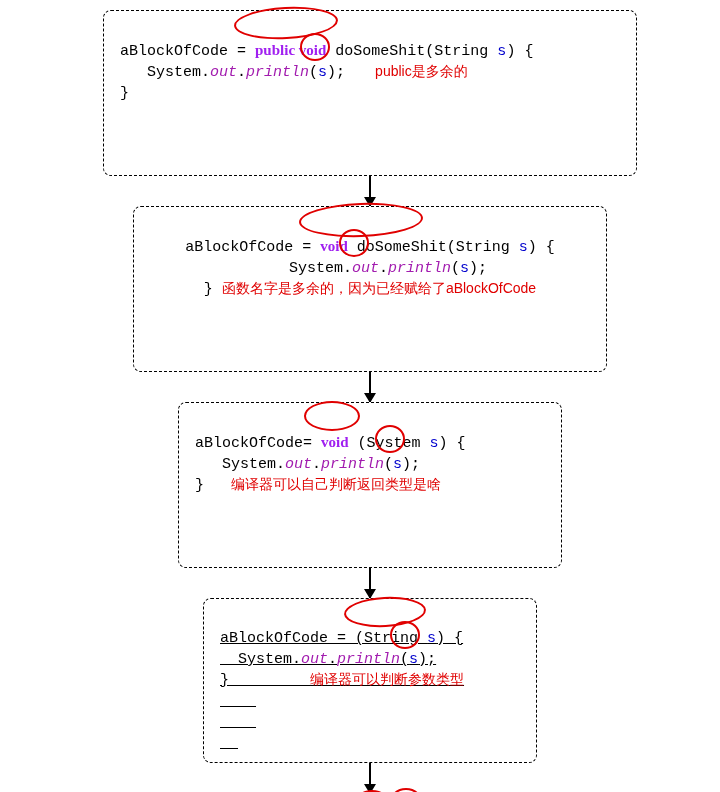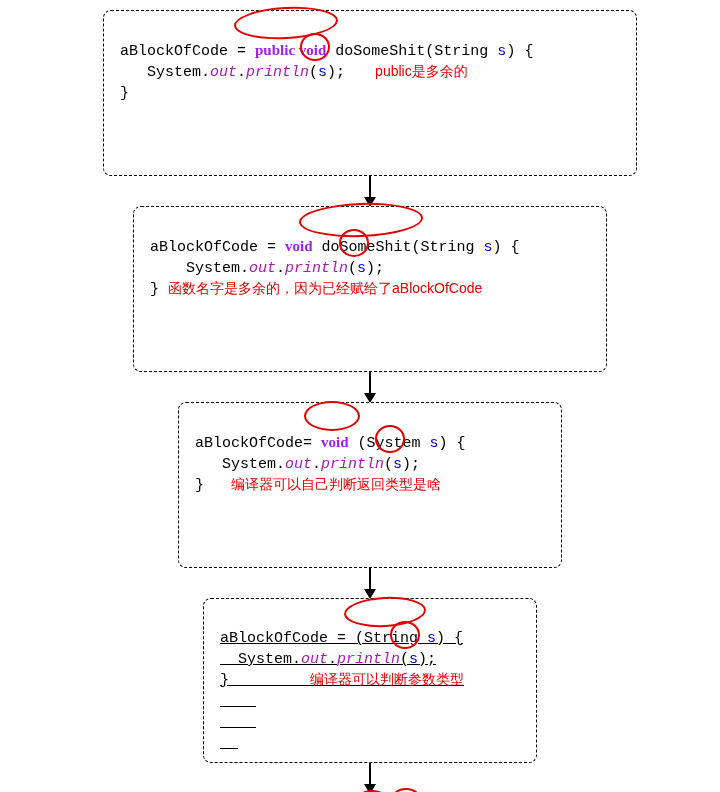--- a/index.html
+++ b/index.html
@@ -66,21 +66,21 @@
   <div class="box" style="width:500px;">
 <span>aBlockOfCode = </span><span class="kw-purple">public</span><span class="kw-purple"> void</span><span> doSomeShit(String </span><span class="kw-blue">s</span><span>) {</span>
 <span>   System.</span><span class="kw-orange">out</span><span>.</span><span class="kw-orange">println</span><span>(</span><span class="kw-blue">s</span><span>);</span><span style="display:inline-block;width:30px"></span><span class="annot-inline">public是多余的</span>
 <span>}</span>
     <div class="circle" style="left:130px;top:-4px;width:100px;height:28px;transform:rotate(-3deg);"></div>
     <div class="circle" style="left:196px;top:22px;width:26px;height:24px;"></div>
   </div>
 
   <div class="arrow"></div>
 
-  <div class="box" style="width:440px;">
+  <div class="box" style="width:440px;text-align:center;">
 <span>aBlockOfCode = </span><span class="kw-purple">void</span><span> doSomeShit(String </span><span class="kw-blue">s</span><span>) {</span>
 <span>    System.</span><span class="kw-orange">out</span><span>.</span><span class="kw-orange">println</span><span>(</span><span class="kw-blue">s</span><span>);</span>
 <span>}</span> <span class="annot-inline">函数名字是多余的，因为已经赋给了aBlockOfCode</span>
     <div class="circle" style="left:165px;top:-4px;width:120px;height:30px;transform:rotate(-2deg);"></div>
     <div class="circle" style="left:205px;top:22px;width:26px;height:24px;"></div>
   </div>
 
   <div class="arrow"></div>
 
   <div class="box" style="width:350px;">

